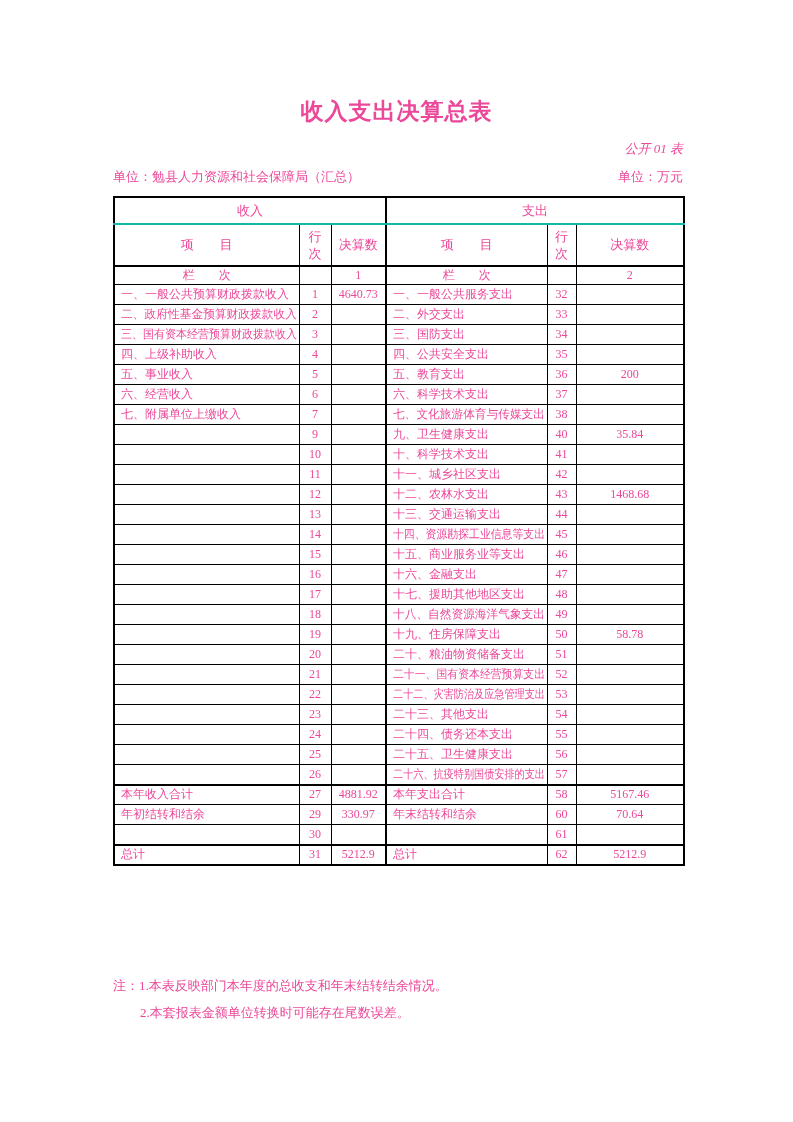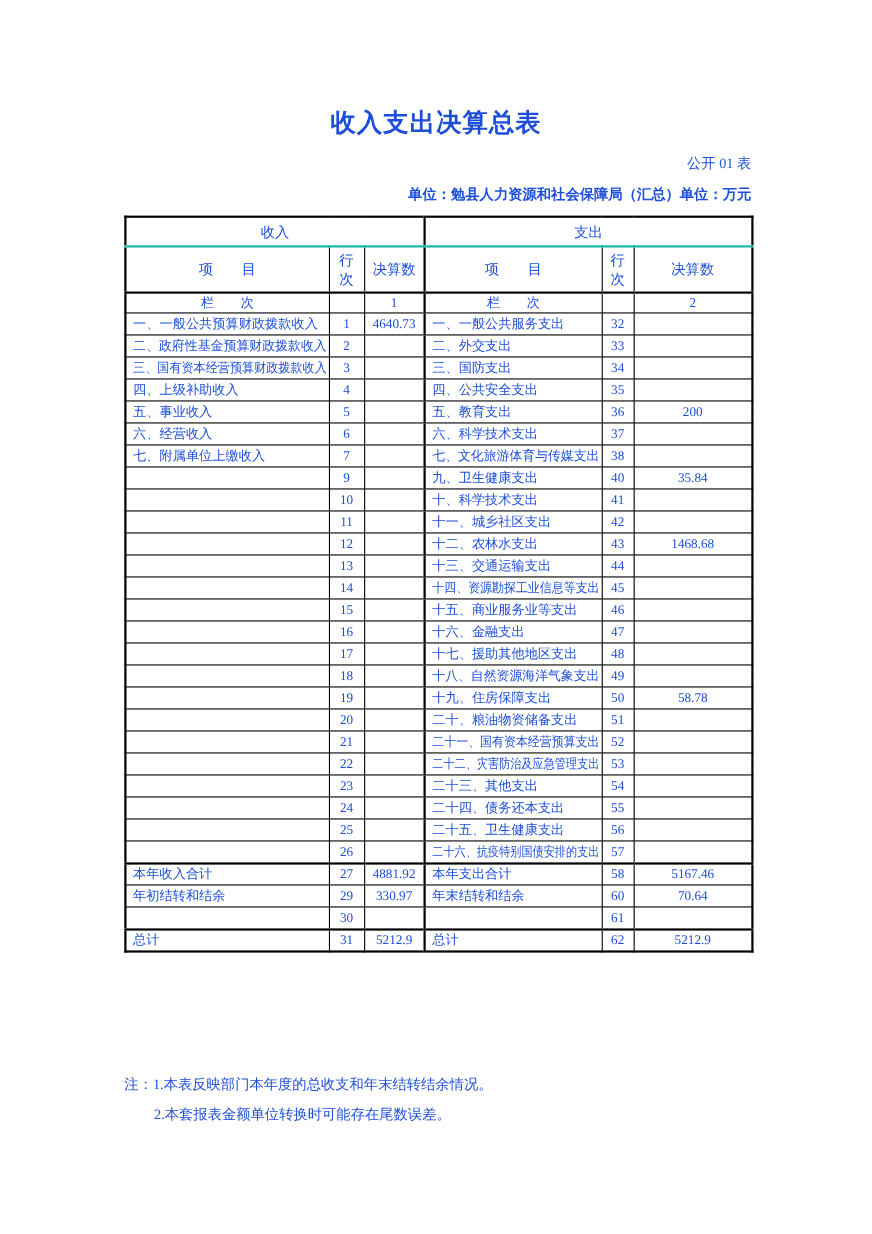--- a/index.html
+++ b/index.html
@@ -6,21 +6,21 @@
     margin: 0;
     padding: 0;
     background: #ffffff;
   }
   .page {
     position: relative;
     width: 793px;
     height: 1122px;
     background: #ffffff;
     font-family: "Liberation Serif", "DejaVu Serif", serif;
-    color: #1d4ed8;
+    color: #ec4899;
     overflow: hidden;
   }
   .title {
     position: absolute;
     top: 96px;
     left: 0;
     width: 100%;
     margin: 0;
     text-align: center;
     font-family: "Liberation Sans", "DejaVu Sans", sans-serif;
@@ -28,30 +28,30 @@
     font-size: 23px;
     letter-spacing: 1px;
   }
   .table-code {
     position: absolute;
     top: 140px;
     left: 113px;
     width: 570px;
     text-align: right;
     font-size: 13px;
+    font-style: italic;
   }
   .meta-row {
     position: absolute;
     top: 168px;
     left: 113px;
     width: 570px;
     display: flex;
-    justify-content: flex-end;
-    font-size: 13px;
-    font-weight: bold;
+    justify-content: space-between;
+    font-size: 13px;
   }
   table.budget {
     position: absolute;
     top: 196px;
     left: 113px;
     width: 570px;
     border-collapse: collapse;
     table-layout: fixed;
     border: 2px solid #000;
   }

